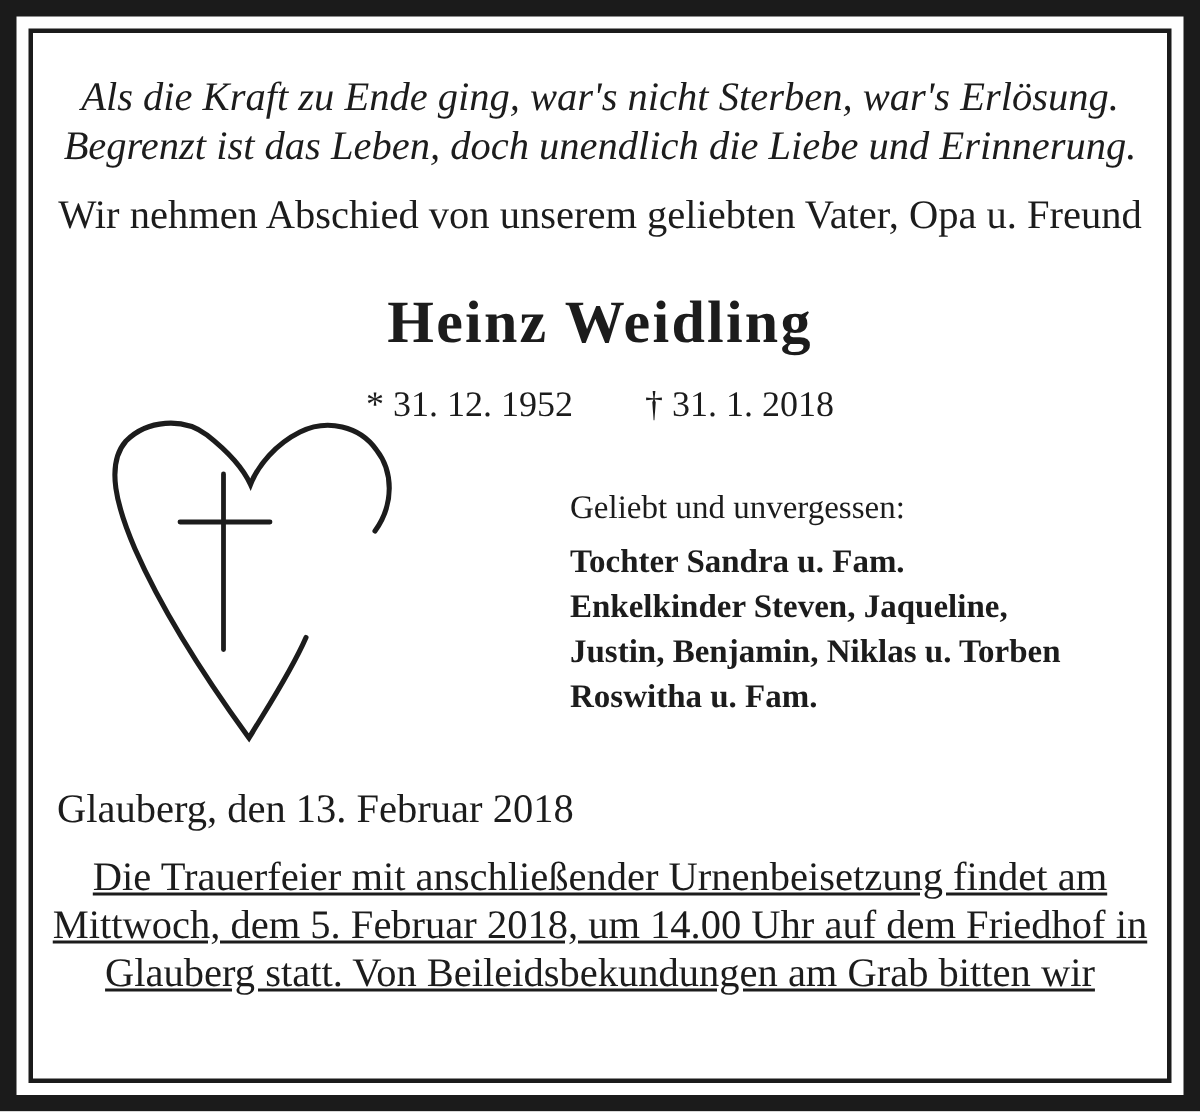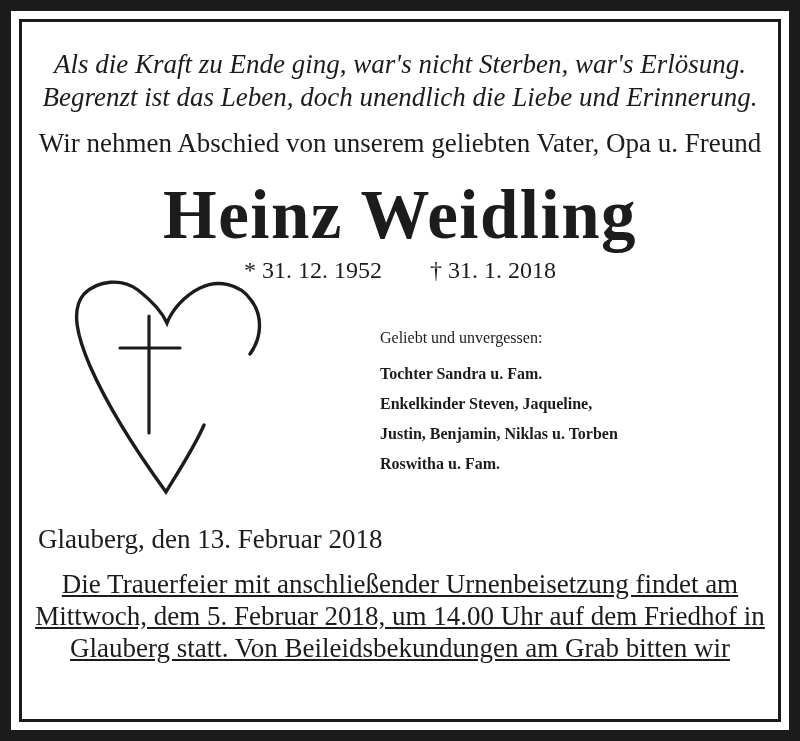--- a/index.html
+++ b/index.html
@@ -32,35 +32,35 @@
     font-style:italic;
     font-size:27px; line-height:33px;
   }
   .intro {
     top:128px;
     font-size:27px; line-height:30px;
   }
   .deceased-name {
     top:182px;
     font-weight:bold;
-    font-size:69px; line-height:66px;
+    font-size:40px; line-height:66px;
     letter-spacing:1.5px;
   }
   .dates {
     position:absolute; top:256px; left:0; right:0;
     display:flex; justify-content:center; gap:48px;
     font-size:24px; line-height:28px;
   }
   .heart-art {
     position:absolute; left:60px; top:274px;
     width:212px; height:236px;
   }
   .remembrance {
     position:absolute; left:380px; top:322px;
-    font-size:16px;
+    font-size:22px;
   }
   .remembrance-heading {
     line-height:31px;
     margin-bottom:6px;
     white-space:nowrap;
   }
   .mourner-line {
     font-weight:bold;
     line-height:30px;
     white-space:nowrap;

